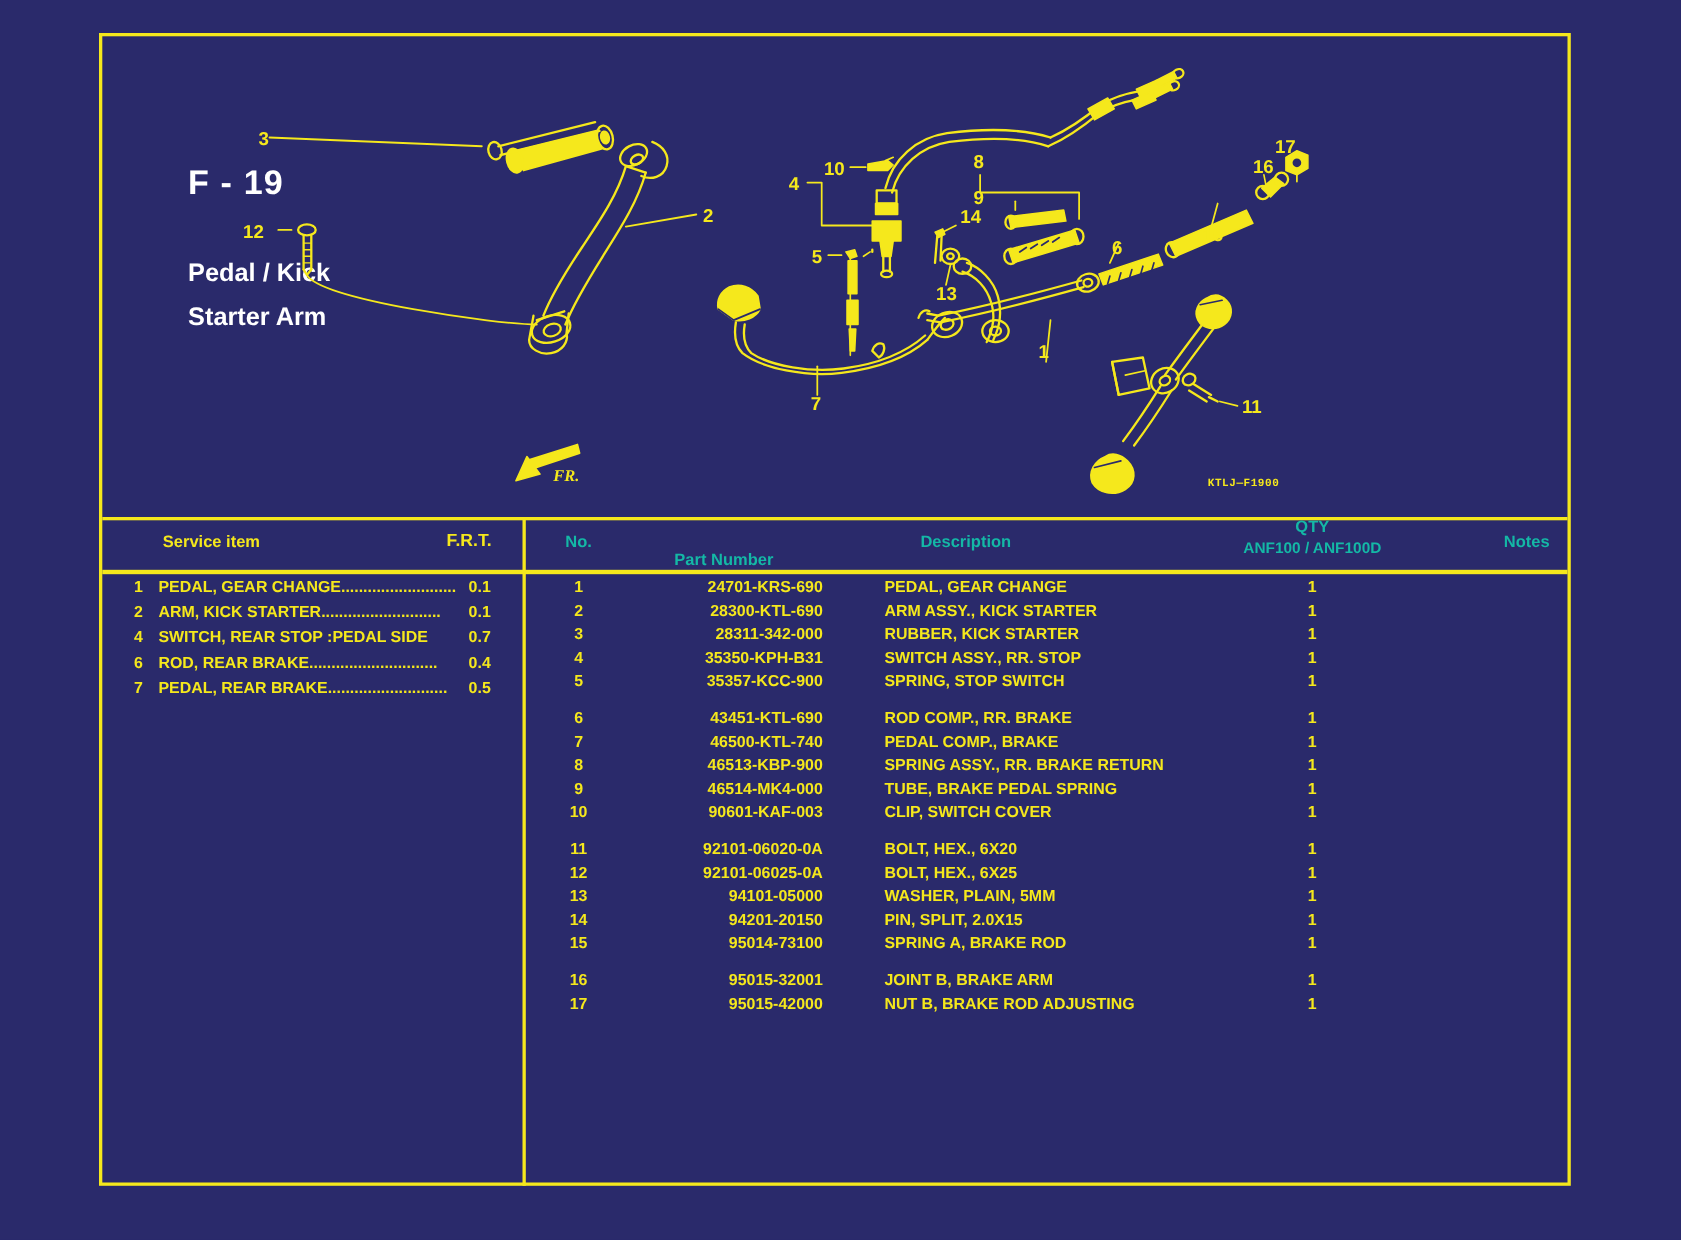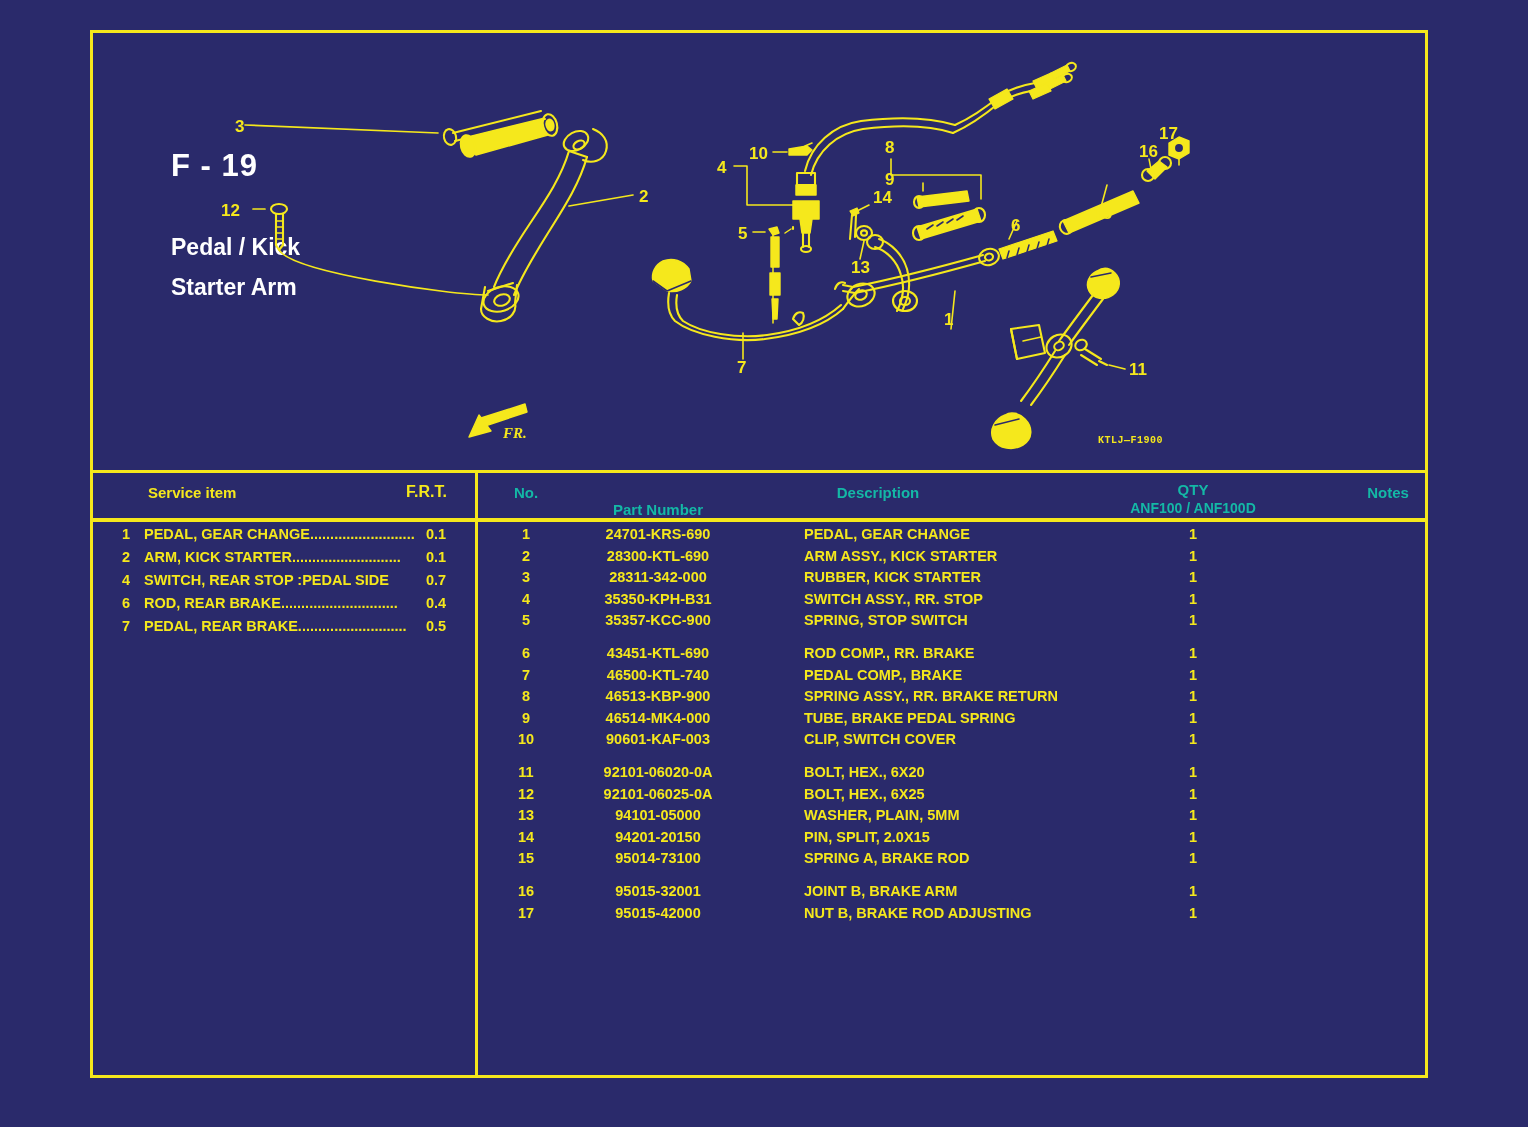--- a/index.html
+++ b/index.html
@@ -79,36 +79,36 @@
 
   
   .parts-head{
     position:absolute;left:385px;top:437px;
     width:950px;height:48px;color:#14b8a6;
   }
   .ph{position:absolute;font-size:15px;font-weight:bold;text-align:center;}
   .ph-no{left:18px;top:14px;width:60px;}
   .ph-pn{left:90px;top:31px;width:180px;}
   .ph-desc{left:290px;top:14px;width:220px;}
-  .ph-qty{left:620px;top:11px;width:190px;}
+  .ph-qty{left:620px;top:1px;width:190px;}
   .ph-qty .q1{display:block;font-size:15px;}
   .ph-qty .q2{display:block;font-size:14px;margin-top:2px;}
   .ph-notes{left:850px;top:14px;width:120px;}
 
   .parts-list{
     position:absolute;left:385px;top:493px;
     width:950px;color:#f5e81c;
   }
   .part-row{
     position:relative;height:21.6px;
     font-size:14.5px;font-weight:bold;white-space:nowrap;
   }
   .part-row.gap{margin-top:11px;}
   .p-no{position:absolute;left:18px;width:60px;text-align:center;}
-  .p-pn{position:absolute;left:90px;width:180px;text-align:center;}
+  .p-pn{position:absolute;left:90px;width:180px;text-align:right;}
   .p-desc{position:absolute;left:326px;}
   .p-qty{position:absolute;left:620px;width:190px;text-align:center;}
   .p-notes{position:absolute;left:850px;width:120px;text-align:center;}
 
   
   .diagram{position:absolute;left:0;top:0;width:100%;height:437px;}
   .dwg-code{
     position:absolute;left:1005px;top:402px;
     color:#f5e81c;font-size:10px;font-weight:bold;
     font-family:"Liberation Mono", monospace;letter-spacing:0.5px;

